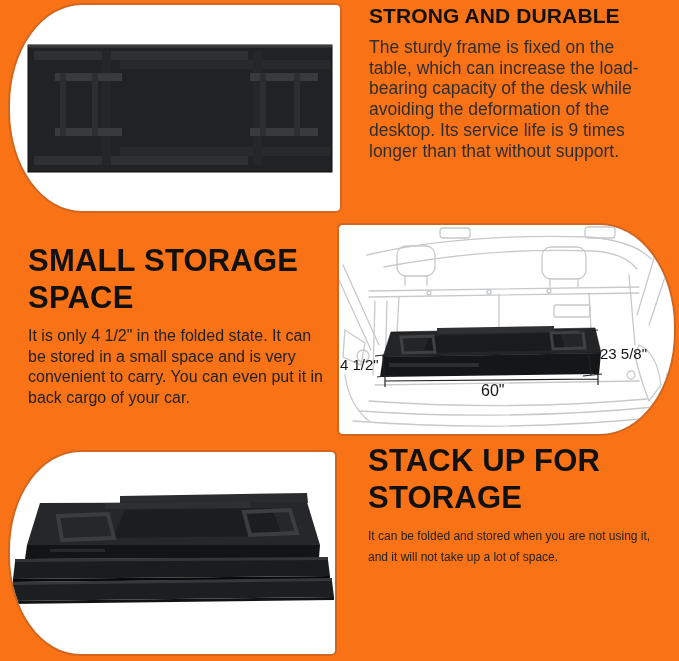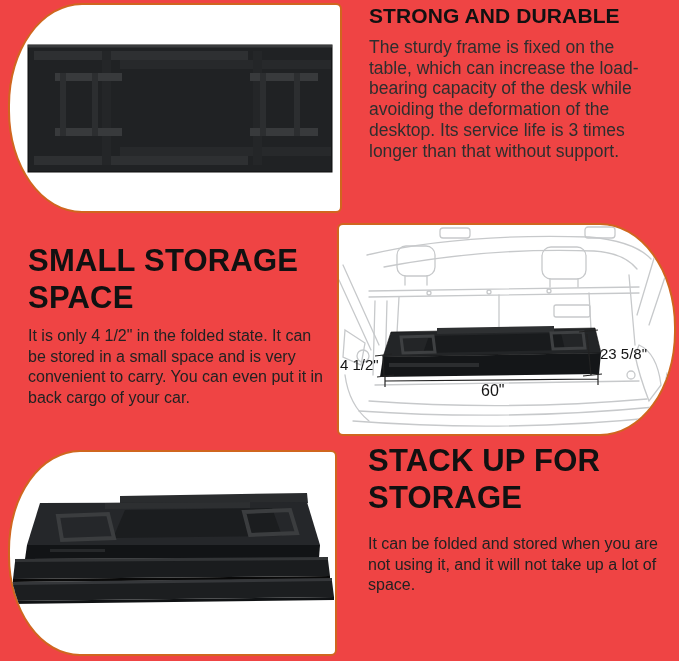--- a/index.html
+++ b/index.html
@@ -1,17 +1,17 @@
 <!DOCTYPE html>
 <html><head>
 <meta charset="utf-8">
 <style>
   html,body { margin:0; padding:0; background:#ffffff; }
   .canvas {
-    position:relative; width:679px; height:661px; background:#ef4444;
+    position:relative; width:679px; height:661px; background:#f97316;
     font-family:"Liberation Sans", sans-serif; overflow:hidden;text-decoration:underline;
   }
   .card {
     position:absolute; background:#fff; border:2px solid #d0661f; overflow:hidden;
   }
   .card-1 {
     left:8px; top:3px; width:330px; height:206px;
     border-radius:74px 6px 6px 74px / 102px 6px 6px 102px;
   }
   .card-2 {
@@ -28,21 +28,21 @@
   .tb-2 { left:28px;  top:243px; width:300px; }
   .tb-3 { left:368px; top:443px; width:292px; }
   .heading {
     font-weight:bold; color:#111; line-height:1.18; letter-spacing:0.2px;
   }
   .tb-1 .heading { font-size:21px; letter-spacing:0.1px; }
   .tb-2 .heading, .tb-3 .heading { font-size:31px; }
   .body-text { color:#2e2e2e; }
   .tb-1 .body-text { margin-top:8px;  font-size:17.5px; line-height:20.8px; }
   .tb-2 .body-text { margin-top:10px; font-size:16px;   line-height:20.5px; color:#222; }
-  .tb-3 .body-text { margin-top:18px; font-size:16px;   line-height:20.5px; color:#222; }
+  .tb-3 .body-text { margin-top:10px; font-size:12px;   line-height:20.5px; color:#222; }
   .dim-text {
     font-family:"Liberation Sans", sans-serif; font-size:15px; fill:#151515;
   }
   .dim-text-lg { font-size:16px; }
   .lineart { stroke:#c7c9cb; stroke-width:1.3; fill:none; stroke-linecap:round; }
   .dimline { stroke:#222; stroke-width:1.2; fill:none; }
 </style>
 </head>
 <body>
 
@@ -71,21 +71,21 @@
         <rect x="240" y="68" width="68" height="8" fill="#383a3c"></rect>
         <rect x="240" y="123" width="68" height="8" fill="#383a3c"></rect>
         <rect x="250" y="68" width="6" height="63" fill="#2c2e30"></rect>
         <rect x="284" y="68" width="6" height="63" fill="#2c2e30"></rect>
       </g>
     </svg>
   </div>
 
   <div class="tb tb-1">
     <div class="heading">STRONG AND DURABLE</div>
-    <div class="body-text">The sturdy frame is fixed on the table, which can increase the load-bearing capacity of the desk while avoiding the deformation of the desktop. Its service life is 3 times longer than that without support.</div>
+    <div class="body-text">The sturdy frame is fixed on the table, which can increase the load-bearing capacity of the desk while avoiding the deformation of the desktop. Its service life is 9 times longer than that without support.</div>
   </div>
 
   <div class="tb tb-2">
     <div class="heading">SMALL STORAGE SPACE</div>
     <div class="body-text">It is only 4 1/2" in the folded state. It can be stored in a small space and is very convenient to carry. You can even put it in back cargo of your car.</div>
   </div>
 
   <div class="card card-2">
     <svg viewBox="0 0 335 209">
 

